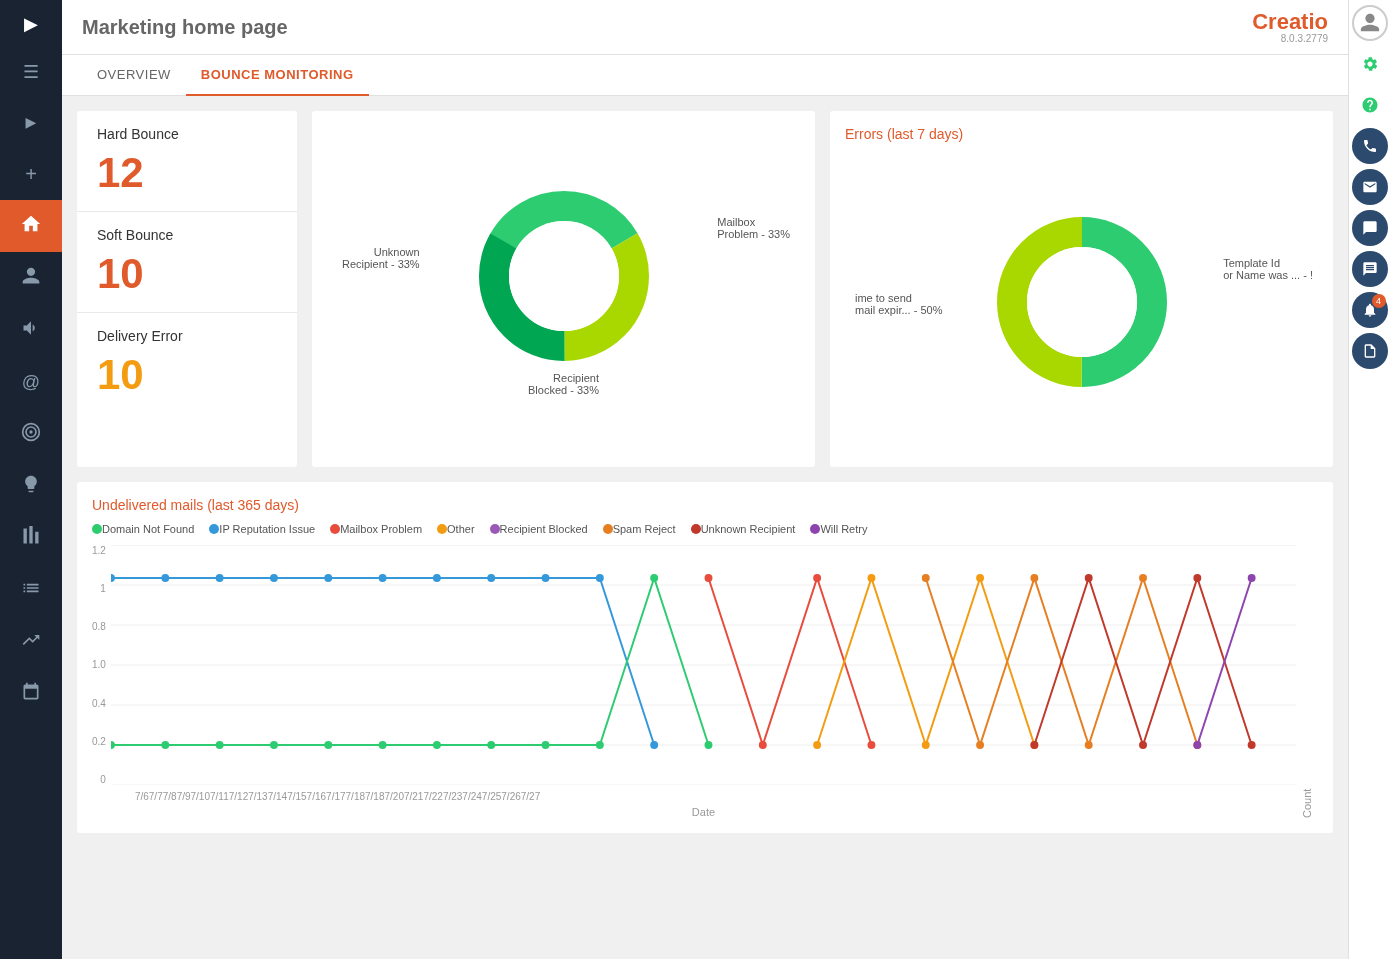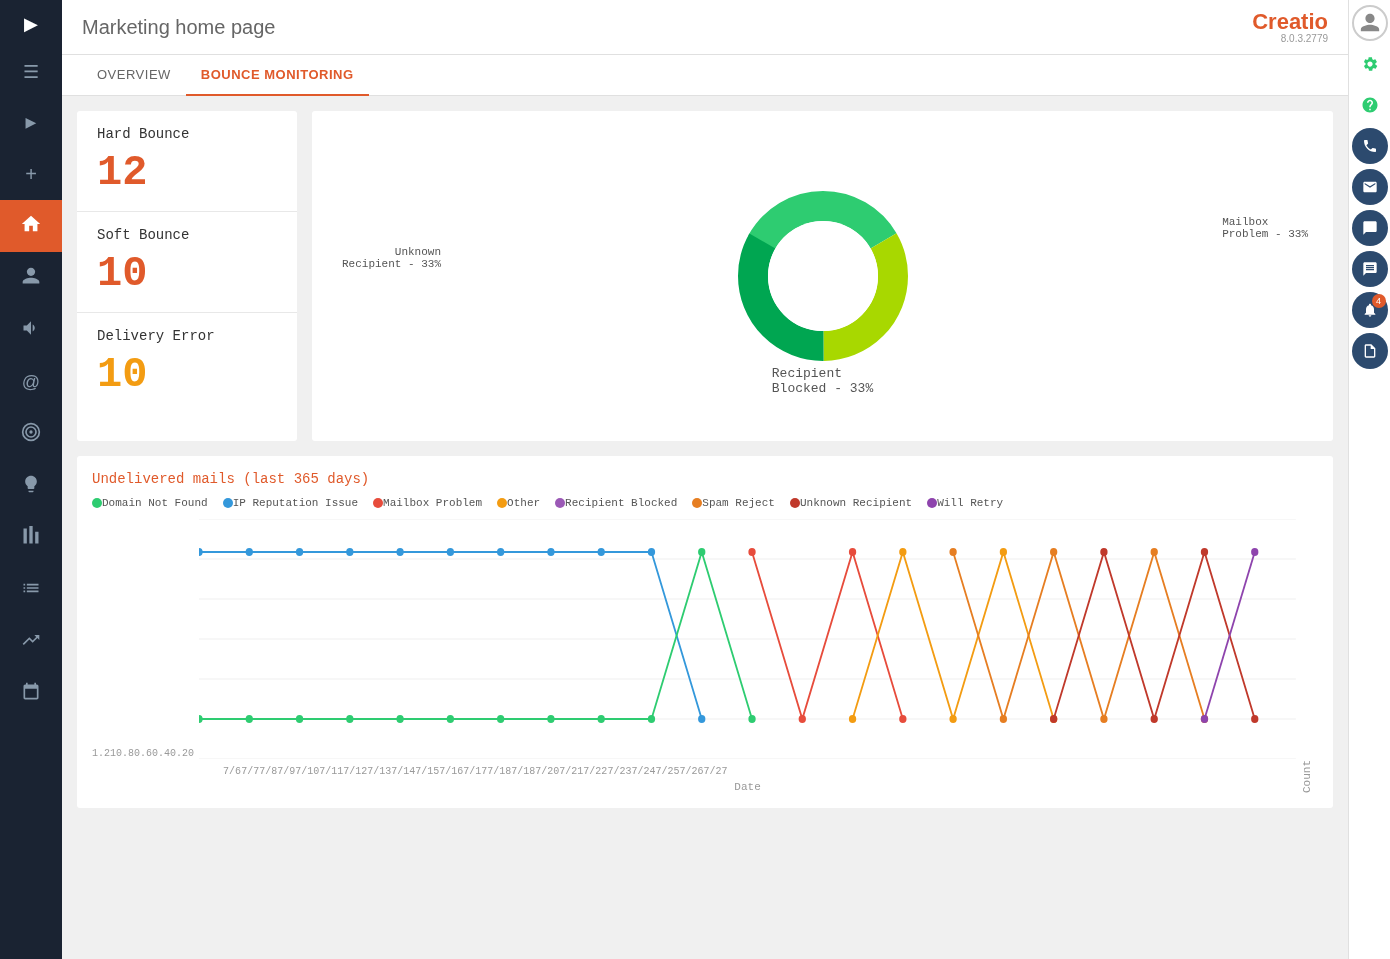--- a/index.html
+++ b/index.html
@@ -66,21 +66,21 @@
       display: flex;
       align-items: center;
       justify-content: space-between;
       border-bottom: 1px solid #e0e0e0;
       height: 55px;
       flex-shrink: 0;
     }
     .header-title {
       font-size: 20px;
       color: #666;
-      font-weight: normal;
+      font-weight: bold;
     }
     .header-right {
       display: flex;
       align-items: center;
       gap: 10px;
     }
     .search-container {
       position: relative;
       display: flex;
       align-items: center;
@@ -199,21 +199,20 @@
     }
 
     
     .content {
       flex: 1;
       padding: 15px;
       overflow-y: auto;
       display: flex;
       flex-direction: column;
       gap: 15px;
-      font-family: Liberation Mono, monospace;
     }
 
     
     .stats-row {
       display: flex;
       gap: 15px;
     }
 
     
     .stats-card {
@@ -425,24 +424,38 @@
 
             <circle cx="100" cy="100" r="70" fill="none" stroke="#2ecc71" stroke-width="30" stroke-dasharray="146 291" stroke-dashoffset="73" transform="rotate(-90 100 100)"></circle>
 
             <circle cx="100" cy="100" r="70" fill="none" stroke="#a8d800" stroke-width="30" stroke-dasharray="146 291" stroke-dashoffset="-73" transform="rotate(-90 100 100)"></circle>
 
             <circle cx="100" cy="100" r="70" fill="none" stroke="#00a651" stroke-width="30" stroke-dasharray="147 290" stroke-dashoffset="-219" transform="rotate(-90 100 100)"></circle>
             <circle cx="100" cy="100" r="55" fill="white"></circle>
           </svg>
           <div style="position:absolute;left:15px;top:50%;transform:translateY(-30px);font-size:11px;color:#555;text-align:right;">Unknown<br>Recipient - 33%</div>
           <div style="position:absolute;right:10px;top:30%;font-size:11px;color:#555;">Mailbox<br>Problem - 33%</div>
-          <div style="position:absolute;bottom:30px;left:50%;transform:translateX(-50%);font-size:13px;color:#555;text-align:left;">Recipient<br>Blocked - 33%</div>
+          <div style="position:absolute;bottom:30px;left:50%;transform:translateX(-50%);font-size:11px;color:#555;text-align:right;">Recipient<br>Blocked - 33%</div>
         </div>
       </div>
 
+      <div class="chart-card">
+        <div class="chart-title">Errors (last 7 days)</div>
+        <div class="donut-container">
+          <svg viewBox="0 0 200 200" width="200" height="200">
+
+            <circle cx="100" cy="100" r="70" fill="none" stroke="#2ecc71" stroke-width="30" stroke-dasharray="219.9 220" stroke-dashoffset="0" transform="rotate(-90 100 100)"></circle>
+
+            <circle cx="100" cy="100" r="70" fill="none" stroke="#a8d800" stroke-width="30" stroke-dasharray="219.9 220" stroke-dashoffset="-219.9" transform="rotate(-90 100 100)"></circle>
+            <circle cx="100" cy="100" r="55" fill="white"></circle>
+          </svg>
+          <div style="position:absolute;left:10px;top:50%;transform:translateY(-10px);font-size:11px;color:#555;">ime to send<br>mail expir... - 50%</div>
+          <div style="position:absolute;right:5px;top:35%;font-size:11px;color:#555;">Template Id<br>or Name was ... - !</div>
+        </div>
+      </div>
     </div>
 
     <div class="bottom-chart-card">
       <div class="bottom-chart-title">Undelivered mails (last 365 days)</div>
       <div class="legend">
         <div class="legend-item">
           <div class="legend-dot" style="background:#2ecc71;"></div>
           <span>Domain Not Found</span>
         </div>
         <div class="legend-item">
@@ -469,25 +482,25 @@
           <div class="legend-dot" style="background:#c0392b;"></div>
           <span>Unknown Recipient</span>
         </div>
         <div class="legend-item">
           <div class="legend-dot" style="background:#8e44ad;"></div>
           <span>Will Retry</span>
         </div>
       </div>
 
       <div style="display:flex;align-items:stretch;">
-        <div style="display:flex;flex-direction:row;align-items:flex-end;justify-content:space-between;padding-right:5px;font-size:10px;color:#999;height:260px;padding-bottom:20px;">
+        <div style="display:flex;flex-direction:column;align-items:flex-end;justify-content:space-between;padding-right:5px;font-size:10px;color:#999;height:260px;padding-bottom:20px;">
           <span>1.2</span>
           <span>1</span>
           <span>0.8</span>
-          <span>0.6</span>
+          <span>1.0</span>
           <span>0.4</span>
           <span>0.2</span>
           <span>0</span>
         </div>
         <div style="flex:1;position:relative;">
           <svg viewBox="0 0 1200 240" preserveAspectRatio="none" style="width:100%;height:240px;">
 
             <line x1="0" y1="0" x2="1200" y2="0" stroke="#eee" stroke-width="1"></line>
             <line x1="0" y1="40" x2="1200" y2="40" stroke="#eee" stroke-width="1"></line>
             <line x1="0" y1="80" x2="1200" y2="80" stroke="#eee" stroke-width="1"></line>

